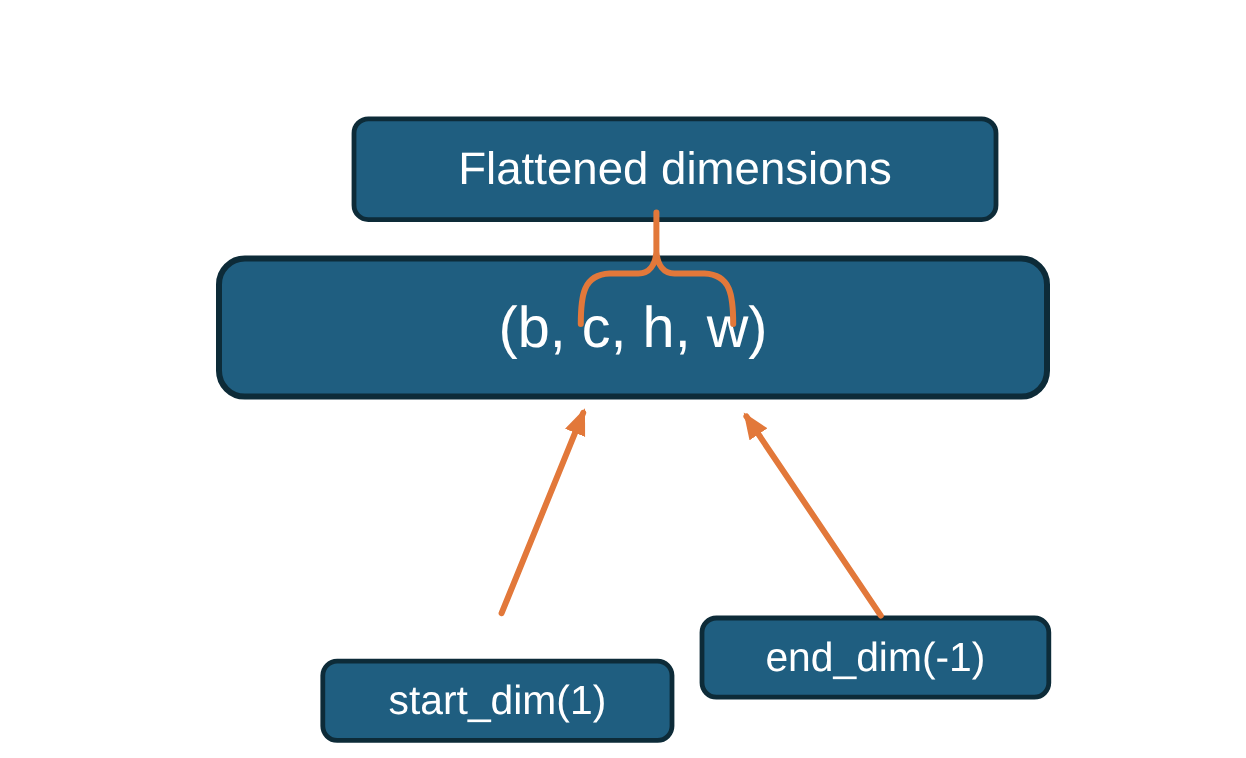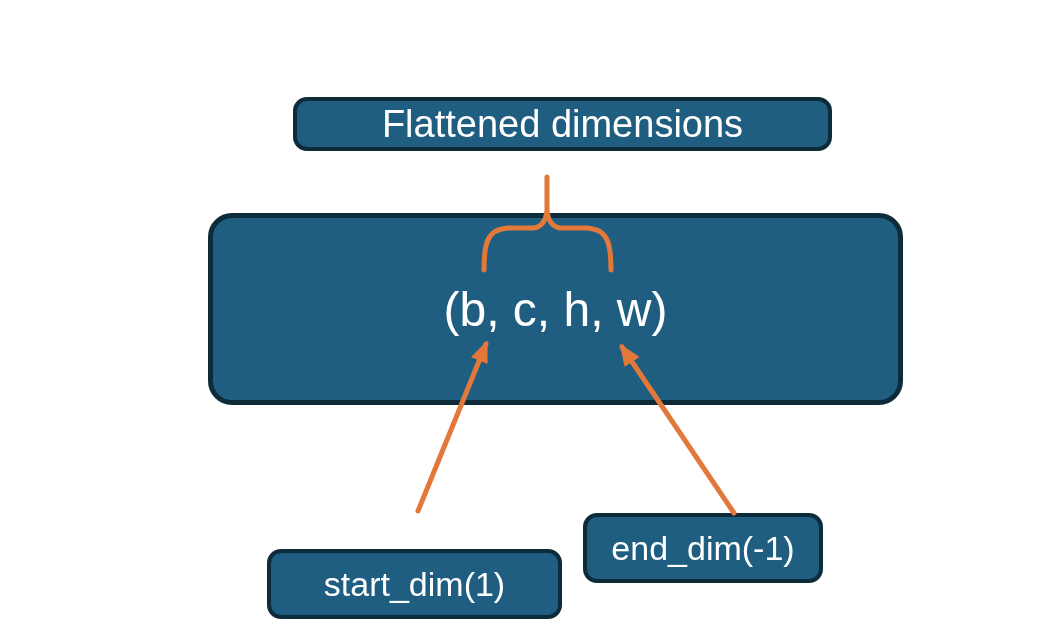--- a/index.html
+++ b/index.html
@@ -21,45 +21,44 @@
     align-items: center;
     justify-content: center;
     background: var(--box-fill, #1f5e80);
     color: var(--text, #ffffff);
     box-sizing: border-box;
     z-index: 1;
     white-space: nowrap;
   }
   .top-box {
     left: 293px; top: 97px;
-    width: 539px; height: 54px;
+    width: 539px; height: 88px;
     border: 4px solid var(--box-border, #0d2b38);
     border-radius: 14px;
     font-size: 38px;
     text-align: right;
   }
   .tensor-box {
     left: 180px; top: 213px;
-    width: 695px; height: 192px;
+    width: 695px; height: 120px;
     border: 5px solid var(--box-border, #0d2b38);
     border-radius: 24px;
     font-size: 48px;
-    margin-left: 28px;
   }
   .start-box {
     left: 267px; top: 512px;
     width: 295px; height: 70px;
     border: 4px solid var(--box-border, #0d2b38);
     border-radius: 14px;
     font-size: 34px;
     margin-top: 37px;
   }
   .end-box {
     left: 583px; top: 513px;
-    width: 240px; height: 70px;
+    width: 293px; height: 70px;
     border: 4px solid var(--box-border, #0d2b38);
     border-radius: 14px;
     font-size: 34px;
   }
   .connectors {
     position: absolute;
     left: 0; top: 0;
     width: 1038px;
     height: 632px;
     z-index: 5;

